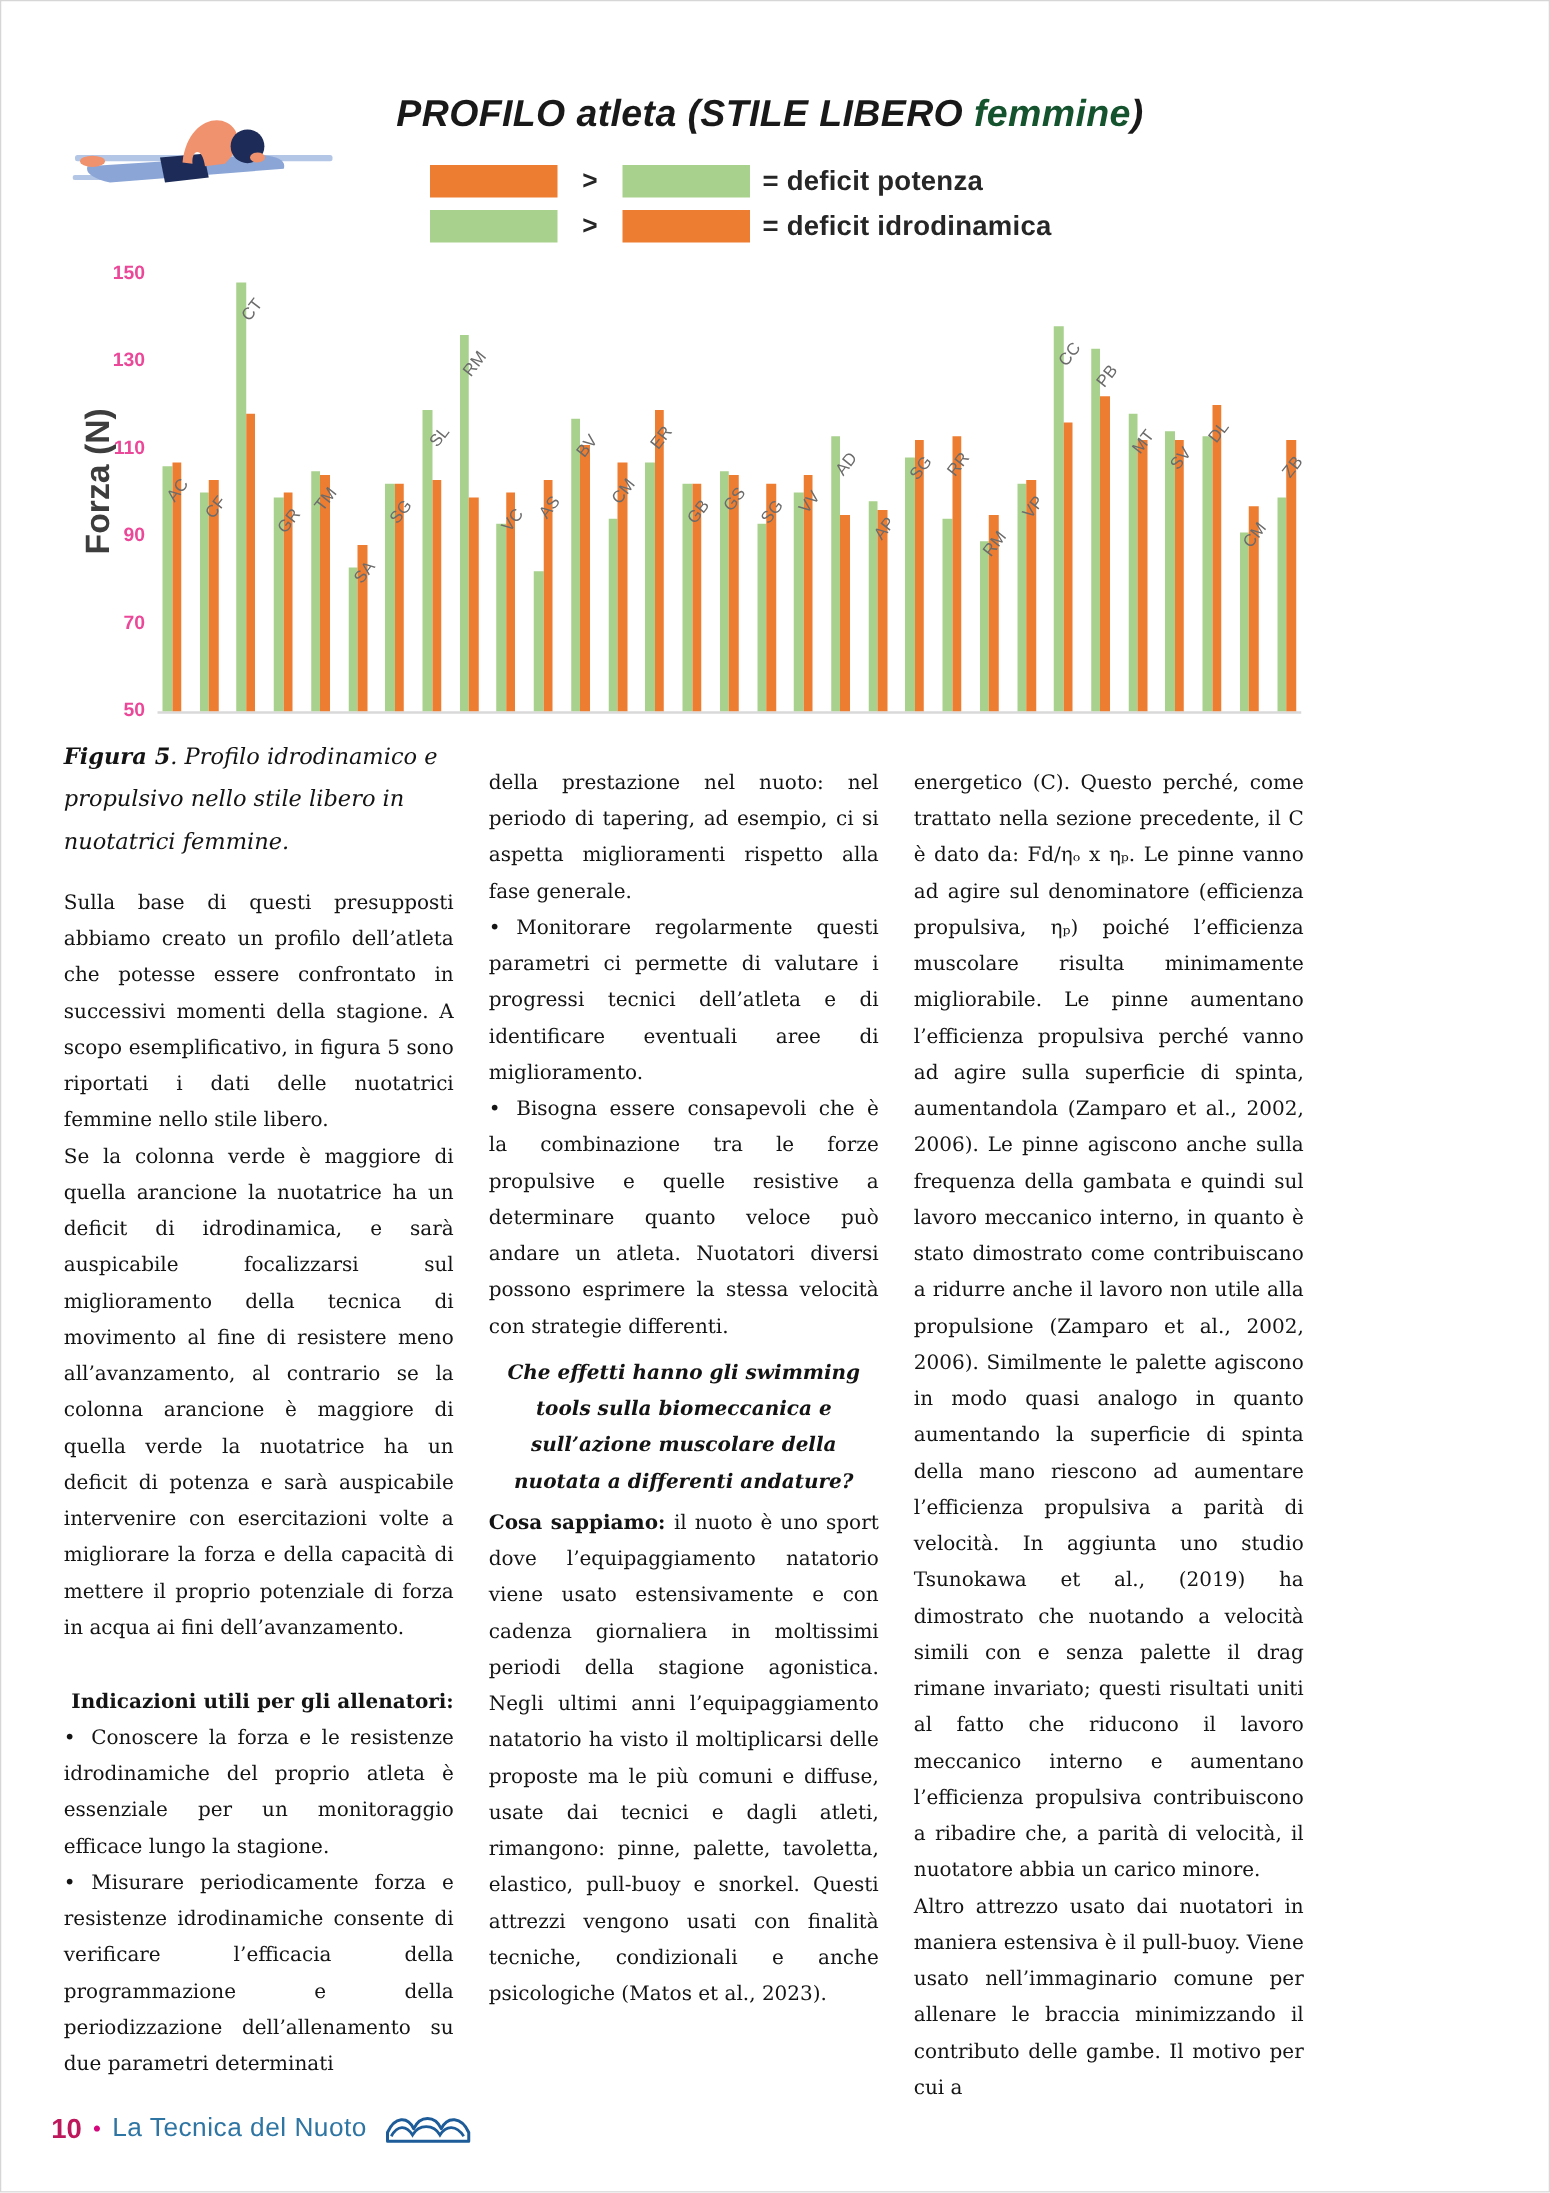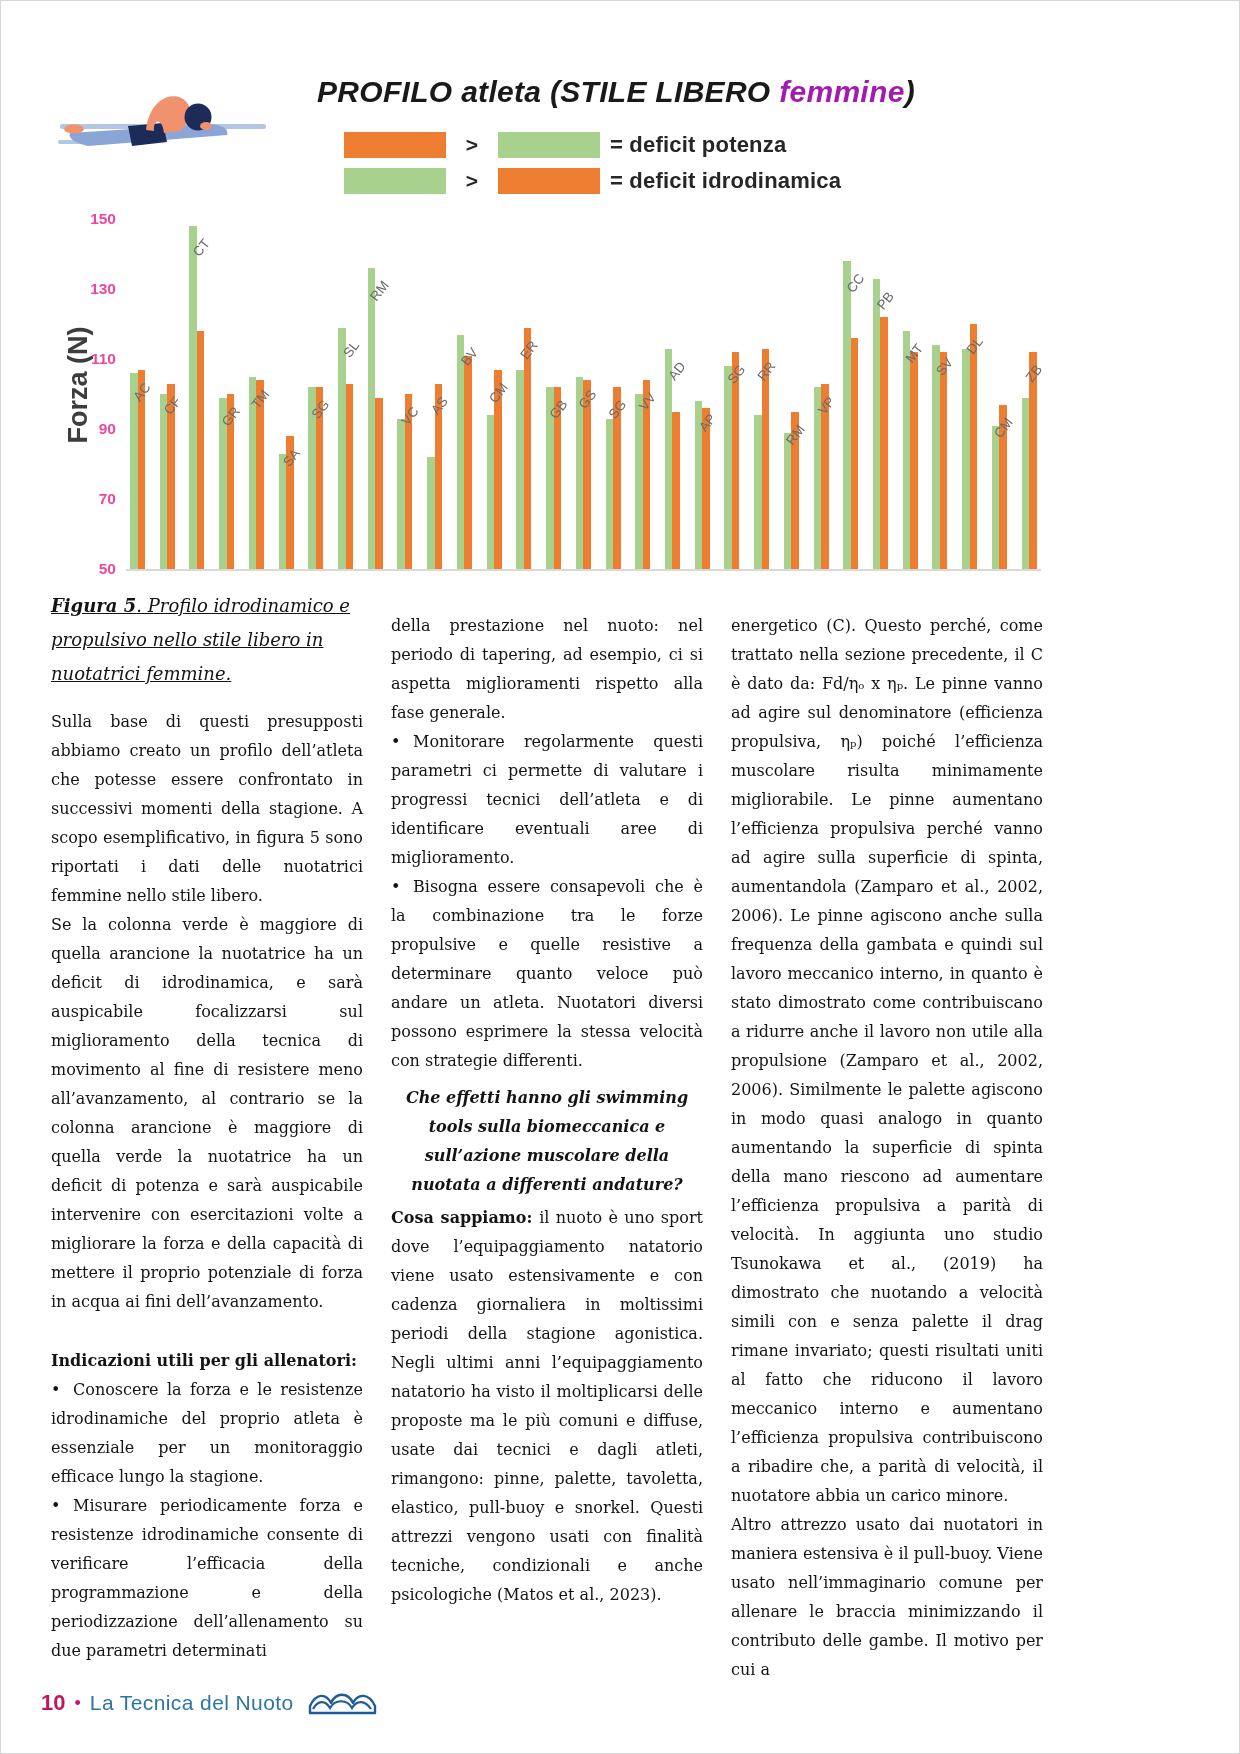--- a/index.html
+++ b/index.html
@@ -8,21 +8,21 @@
     background:#ffffff;border:1px solid #d6d6d6;box-sizing:border-box;
     overflow:hidden;font-family:"DejaVu Serif",serif;color:#141414;
   }
 
   
   .figure{position:absolute;left:55px;top:70px;width:1095px;height:548px;
           font-family:"Liberation Sans",sans-serif;}
   .swimmer{position:absolute;left:2px;top:6px;width:218px;height:102px;}
   .chart-title{position:absolute;left:200px;top:4px;width:720px;text-align:center;
     font-size:30px;font-style:italic;font-weight:bold;color:#191919;letter-spacing:.3px;white-space:nowrap;}
-  .chart-title .accent{color:#a21caf;}
+  .chart-title .accent{color:#14532d;}
   .legend{position:absolute;left:288px;top:60px;display:flex;flex-direction:column;gap:8px;}
   .legend-row{display:flex;align-items:center;height:28px;}
   .swatch{width:102px;height:26px;}
   .legend-gt{width:52px;text-align:center;font-weight:bold;font-size:21px;color:#262626;}
   .legend-label{margin-left:10px;font-weight:bold;font-size:22px;color:#262626;letter-spacing:.2px;}
 
   .plot{position:absolute;left:70px;top:130px;width:915px;height:368px;
         border-bottom:2px solid #d9d9d9;}
   .bars{position:absolute;left:0;right:0;top:0;bottom:0;display:flex;
         align-items:flex-end;justify-content:space-between;padding:0 4px;}
@@ -33,25 +33,25 @@
   .ytick{position:absolute;left:-64px;width:54px;text-align:right;
          font-size:15.5px;font-weight:bold;color:#ec4899;}
   .ylabel{position:absolute;left:-218px;top:164px;width:340px;height:40px;line-height:40px;
           text-align:center;transform:rotate(-90deg);font-size:27px;font-weight:bold;color:#3d3d3d;}
 
   
   .columns{position:absolute;left:50px;top:588px;width:992px;
            display:grid;grid-template-columns:312px 312px 312px;column-gap:28px;}
   .col{min-width:0;}
   .col-pad{padding-top:22px;}
-  .caption{font-style:italic;font-size:18px;line-height:34px;margin:0 0 16px 0;text-decoration:underline;}
+  .caption{font-style:italic;font-size:18px;line-height:34px;margin:0 0 16px 0;}
   .caption b{font-weight:bold;}
   p.blk{margin:0;font-size:16px;line-height:29px;text-align:justify;
         hyphens:auto;-webkit-hyphens:auto;}
-  p.heading{font-weight:bold;margin-top:30px;text-align:left;}
+  p.heading{font-weight:bold;margin-top:30px;text-align:right;}
   p.center-heading{font-weight:bold;font-style:italic;text-align:center;
                    margin-top:8px;margin-bottom:4px;hyphens:none;}
   p.blk b{font-weight:bold;}
   .bul{display:inline-block;width:22px;}
 
   
   .footer{position:absolute;left:40px;top:1688px;display:flex;align-items:center;gap:9px;
           font-family:"Liberation Sans",sans-serif;}
   .page-num{font-weight:bold;font-size:22px;color:#be185d;}
   .footer-dot{color:#d6077c;font-size:18px;line-height:22px;}

